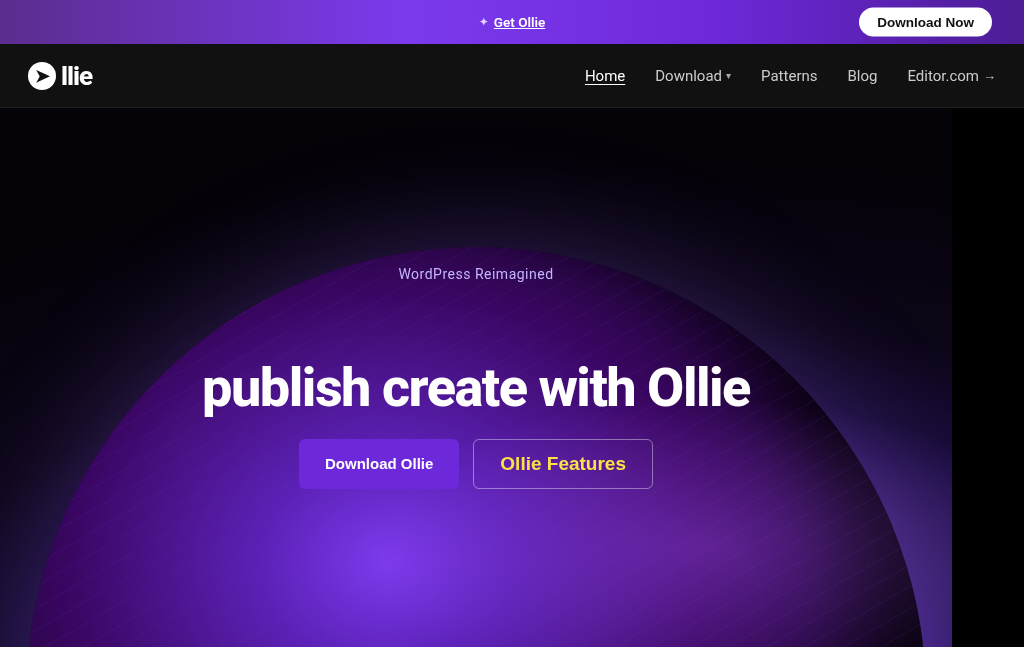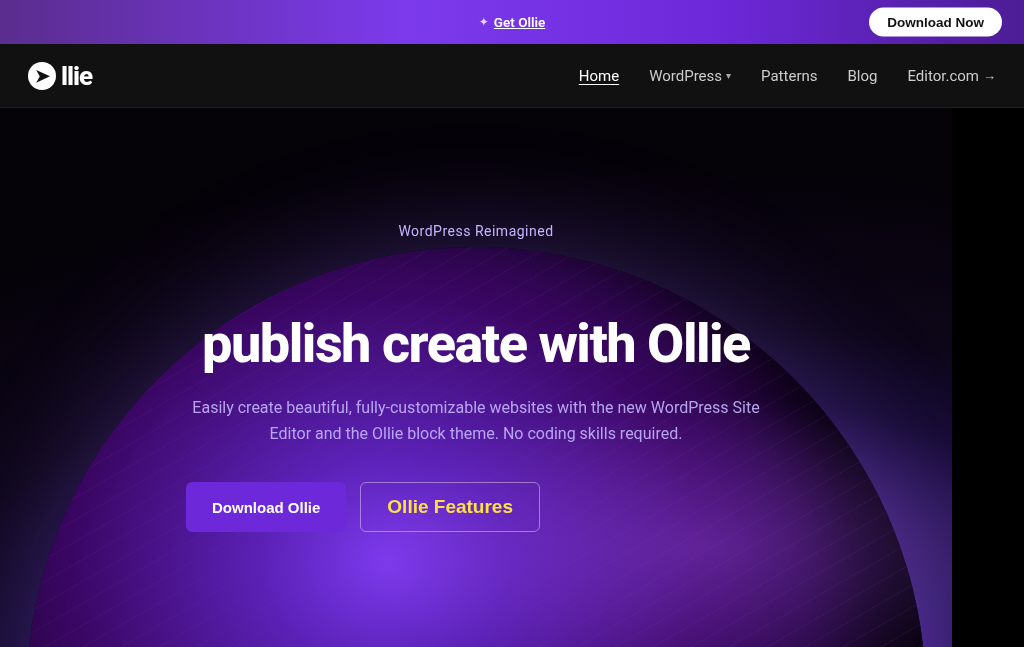--- a/index.html
+++ b/index.html
@@ -32,21 +32,21 @@
       font-size: 12px;
     }
     .banner-link {
       color: #ffffff;
       font-weight: 600;
       text-decoration: underline;
       cursor: pointer;
     }
     .download-now-btn {
       position: absolute;
-      right: 22px;
+      right: 32px;
       top: 50%;
       transform: translateY(-50%);
       background: #fff;
       color: #111;
       border: none;
       border-radius: 20px;
       padding: 7px 18px;
       font-size: 13.5px;
       font-weight: 600;
       cursor: pointer;
@@ -217,21 +217,21 @@
       font-size: 16px;
       line-height: 1.6;
       margin-bottom: 36px;
       max-width: 580px;
       opacity: 0.9;
     }
 
     .hero-buttons {
       display: flex;
       gap: 14px;
-      justify-content: flex-start;
+      justify-content: center;
     }
 
     .btn-primary {
       background: #6d28d9;
       color: #fff;
       border: none;
       border-radius: 6px;
       padding: 13px 26px;
       font-size: 15px;
       font-weight: 600;
@@ -261,21 +261,21 @@
 </div>
 
 <nav class="navbar">
   <div class="logo">
     <span class="logo-dot">➤</span>
     <span>llie</span>
   </div>
   <div class="nav-links">
     <a class="nav-link active">Home</a>
     <a class="nav-link">
-      <span>WordPress</span>
+      <span>Download</span>
       <span class="chevron">▾</span>
     </a>
     <a class="nav-link">Patterns</a>
     <a class="nav-link">Blog</a>
     <a class="nav-link">
       <span>Editor.com</span>
       <span class="arrow">→</span>
     </a>
   </div>
 </nav>
@@ -284,19 +284,18 @@
   <div class="hero-bg"></div>
   <div class="planet"></div>
   <div class="planet-glow"></div>
 
   <div class="hero-content">
     <p class="hero-eyebrow">WordPress Reimagined</p>
     <h1 class="hero-title">
       <br>
       <span>publish create with Ollie</span>
     </h1>
-    <p class="hero-subtitle">Easily create beautiful, fully-customizable websites with the new WordPress Site Editor and the Ollie block theme. No coding skills required.</p>
     <div class="hero-buttons">
       <button class="btn-primary">Download Ollie</button>
       <button class="btn-secondary">Ollie Features</button>
     </div>
   </div>
 </section>
 
 </body></html>

